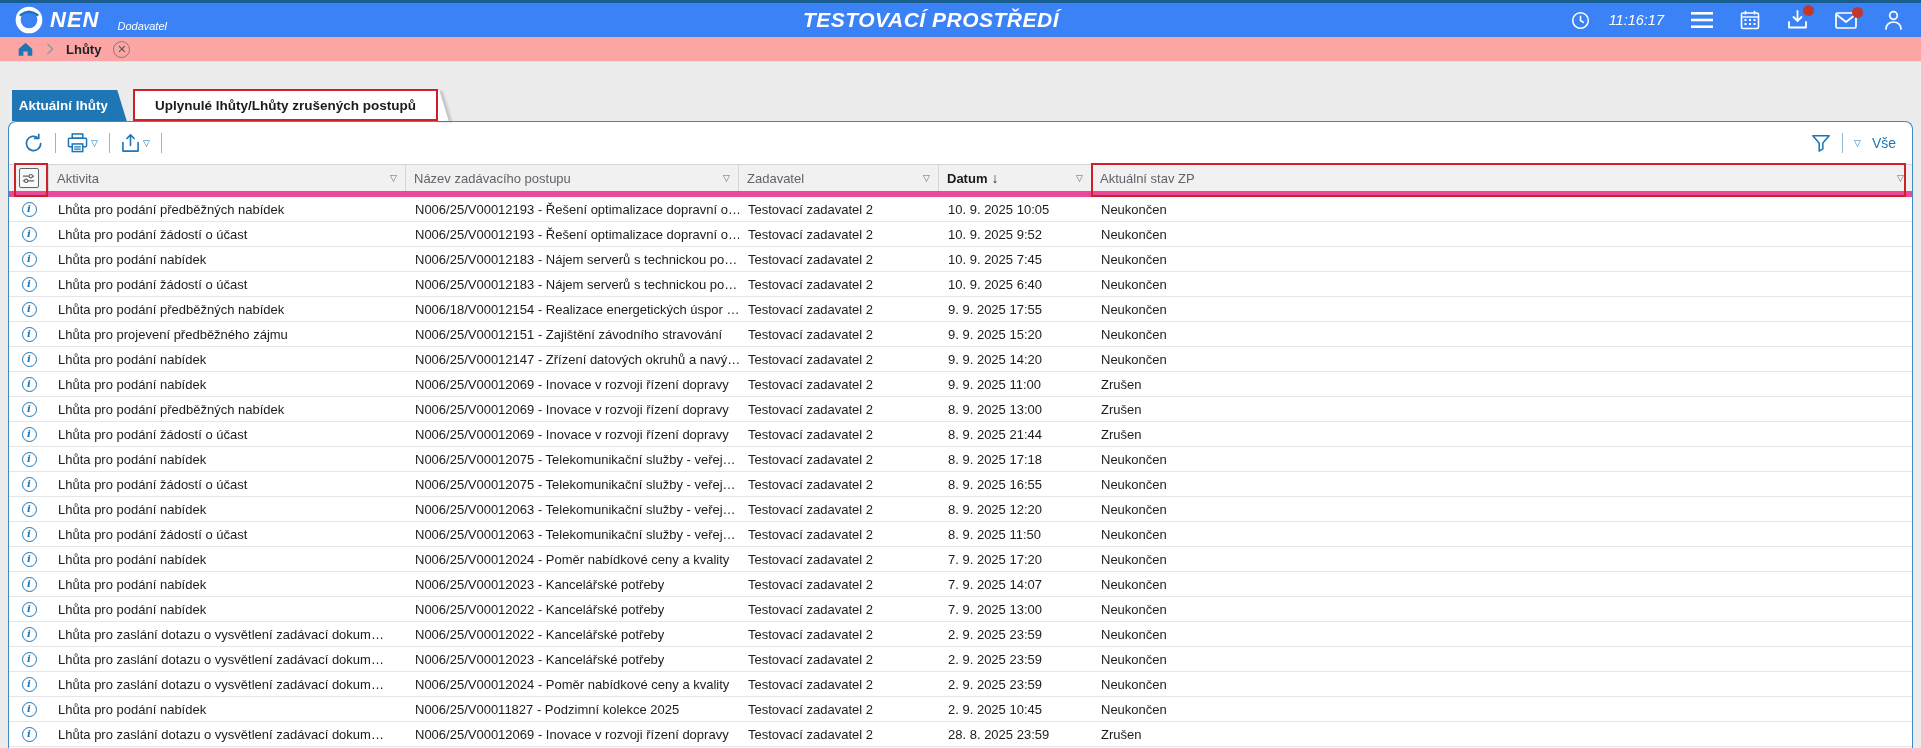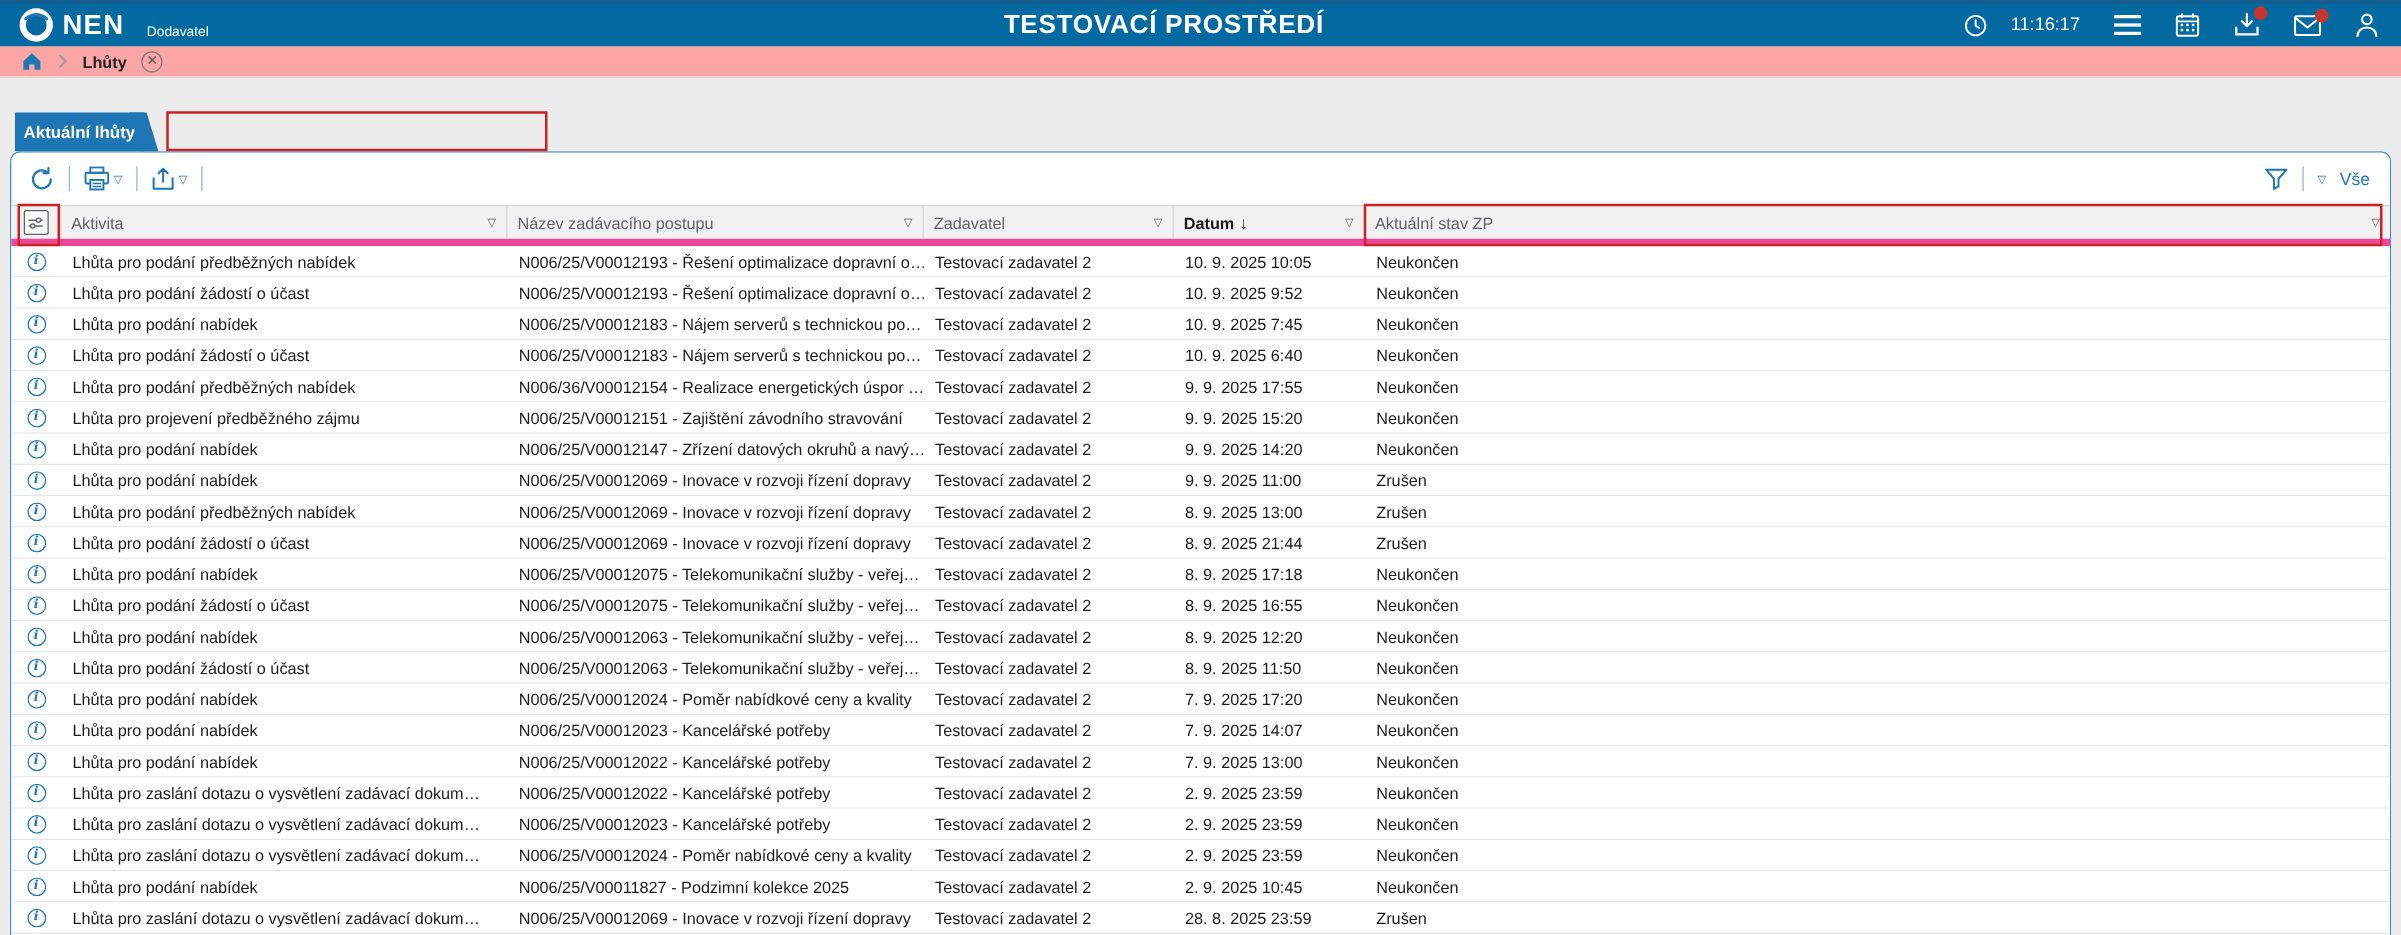--- a/index.html
+++ b/index.html
@@ -1,22 +1,22 @@
 <!DOCTYPE html>
 <html><head>
 <meta charset="utf-8">
 <style>
   * { box-sizing: border-box; margin: 0; padding: 0; }
   html, body { width: 1921px; height: 748px; overflow: hidden; }
   body { font-family: "Liberation Sans", sans-serif; background: #ececec; position: relative; }
 
   
   .topbar {
-    height: 37px; background: #0369a1; border-top: 3px solid #175d90;
-    display: flex; align-items: center; color: #fff; position: relative;
+    height: 37px; background: #3b82f6; border-top: 3px solid #175d90;
+    display: flex; align-items: center; color: #fff; position: relative; font-style: italic;
   }
   .brand { display: flex; align-items: center; gap: 6px; padding-left: 14px; }
   .brand-text { display: flex; align-items: flex-end; }
   .brand-name { font-size: 22px; font-weight: bold; letter-spacing: 1px; line-height: 1; }
   .brand-sub { font-size: 11px; margin-left: 18px; margin-bottom: -1px; }
   .top-title {
     position: absolute; left: 931px; transform: translateX(-50%);
     font-size: 21px; font-weight: bold; letter-spacing: .5px; white-space: nowrap;
   }
   .top-right { position: absolute; right: 18px; display: flex; align-items: center; gap: 27px; height: 100%; }
@@ -189,20 +189,24 @@
   </span>
   <span class="crumb-page">Lhůty</span>
   <span class="crumb-close">✕</span>
 </nav>
 
 <div class="tabs">
   <div class="tab tab-active">
     <span>Aktuální lhůty</span>
     <span class="slant"></span>
   </div>
+  <div class="tab tab-plain">
+    <span>Uplynulé lhůty/Lhůty zrušených postupů</span>
+    <span class="slant"></span>
+  </div>
 </div>
 
 <section class="panel">
 
   <div class="toolbar">
     <div class="tb-group">
       <span class="tb-btn">
         <svg width="21" height="21" viewBox="0 0 22 22">
             <path d="M18.5 11a7.5 7.5 0 1 1-2.6-5.7" fill="none" stroke="#1e76b5" stroke-width="1.8" stroke-linecap="round"></path>
             <path d="M16.5 1.5v4.2h-4.2" fill="none" stroke="#1e76b5" stroke-width="1.8" stroke-linecap="round" stroke-linejoin="round"></path>
@@ -324,21 +328,21 @@
       <div class="cell">Testovací zadavatel 2</div>
       <div class="cell">10. 9. 2025 6:40</div>
       <div class="cell">Neukončen</div>
     </div>
 
     <div class="row">
       <div class="cell cell-icon">
           <span class="info-ic">i</span>
         </div>
       <div class="cell">Lhůta pro podání předběžných nabídek</div>
-      <div class="cell">N006/36/V00012154 - Realizace energetických úspor …</div>
+      <div class="cell">N006/18/V00012154 - Realizace energetických úspor …</div>
       <div class="cell">Testovací zadavatel 2</div>
       <div class="cell">9. 9. 2025 17:55</div>
       <div class="cell">Neukončen</div>
     </div>
 
     <div class="row">
       <div class="cell cell-icon">
           <span class="info-ic">i</span>
         </div>
       <div class="cell">Lhůta pro projevení předběžného zájmu</div>

